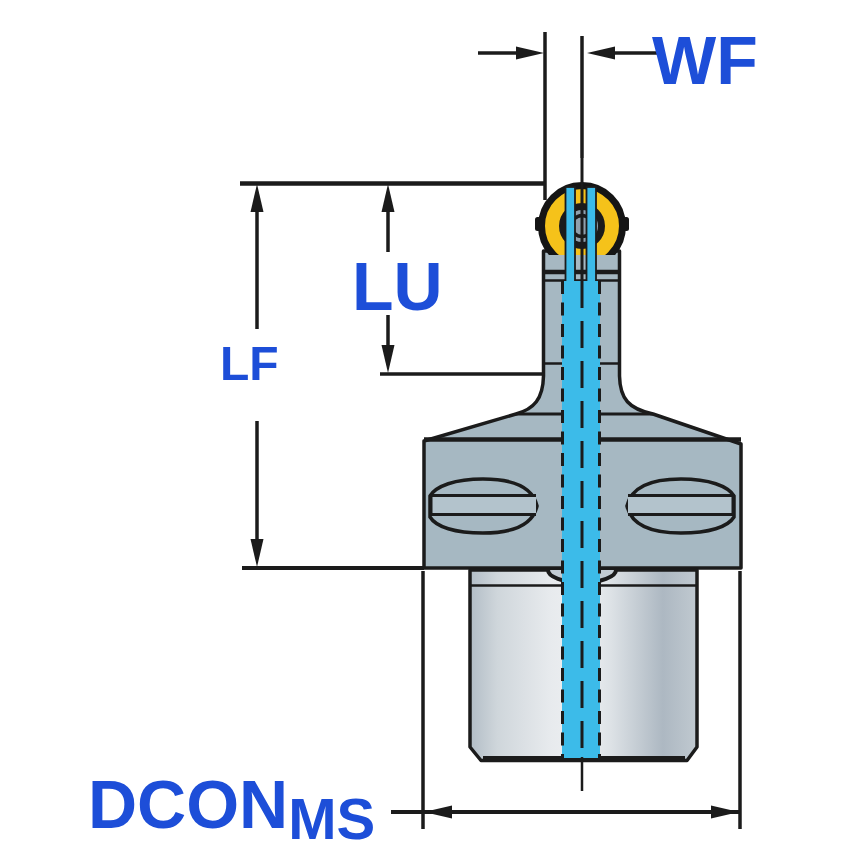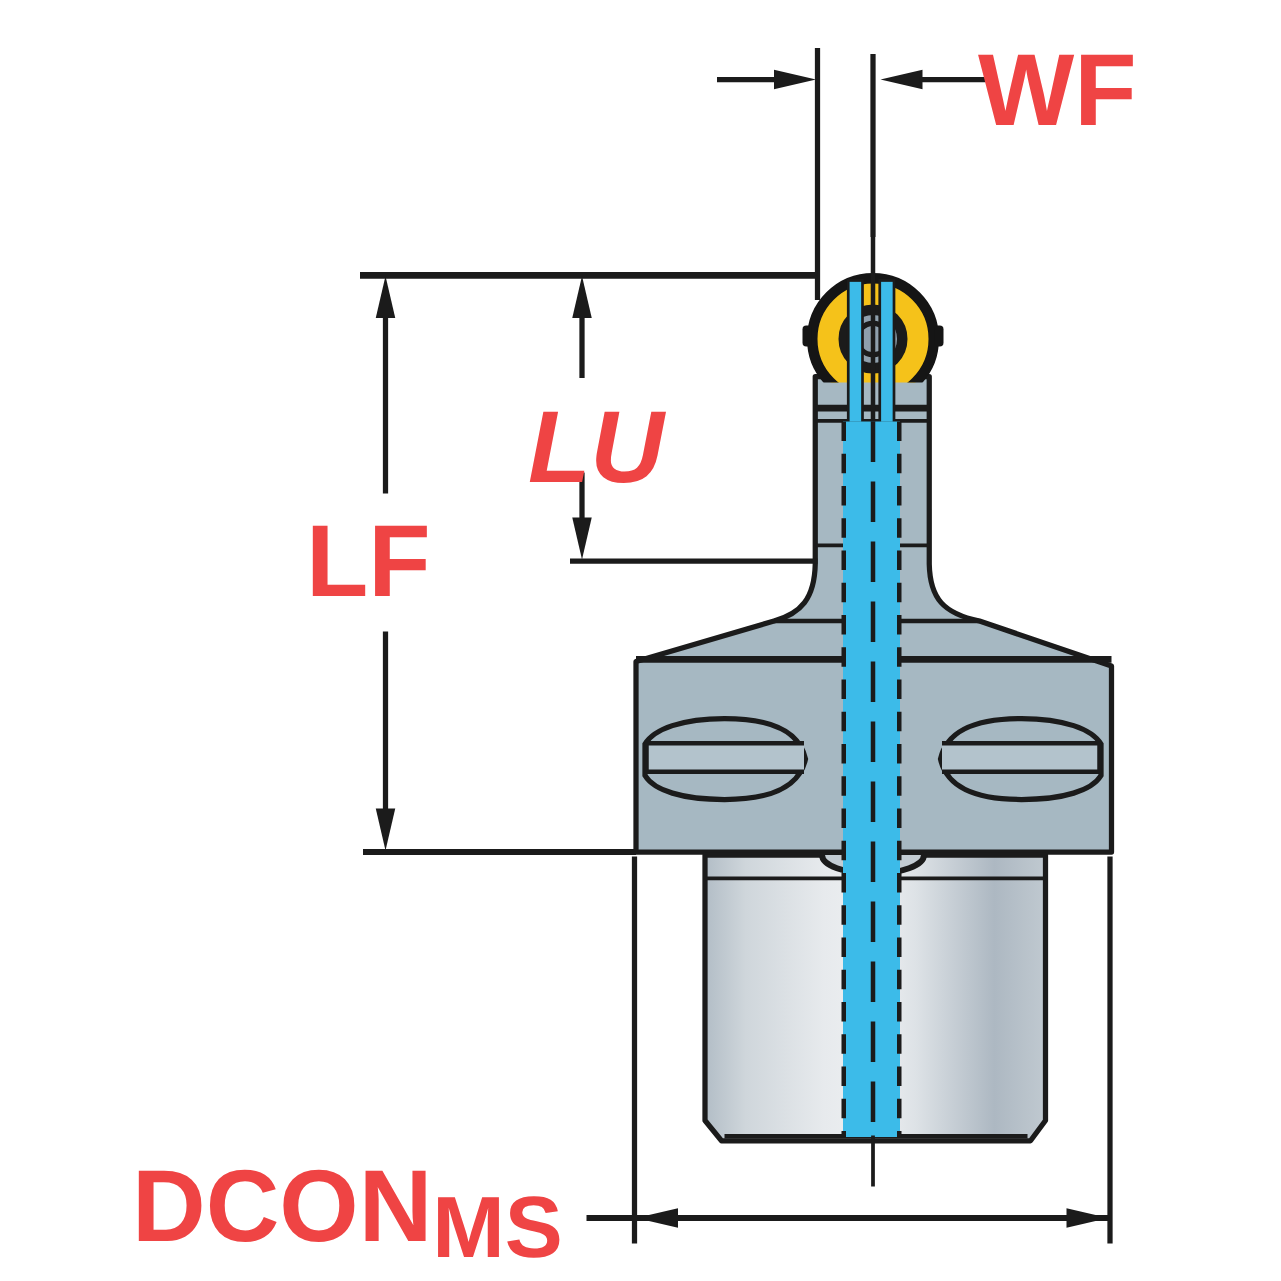--- a/index.html
+++ b/index.html
@@ -7,28 +7,28 @@
     position:relative;
     width:854px; height:854px;
     background:#ffffff;
     overflow:hidden;
     font-family:"Liberation Sans", sans-serif;
   }
   svg { position:absolute; left:0; top:0; }
   .dim-label {
     position:absolute;
     font-weight:700;
-    color:#ef4444;
+    color:#1d4ed8;
     line-height:1;
     white-space:nowrap;
     user-select:none;
   }
   #label-wf   { left:652px; top:26px;  font-size:68px; }
-  #label-lu   { left:352px; top:264px; font-size:68px;font-style:italic; }
-  #label-lf   { left:204px; top:340px; font-size:68px; }
+  #label-lu   { left:352px; top:252px; font-size:68px; }
+  #label-lf   { left:220px; top:340px; font-size:48px; }
   #label-dcon { left:88px;  top:760px; font-size:68px; display:flex; align-items:center; }
   #label-dcon .sub { font-size:58px; margin-top:30px; }
 </style>
 </head>
 <body>
 
 <div id="canvas">
 
   <svg width="854" height="854" viewBox="0 0 854 854">
     <defs>

